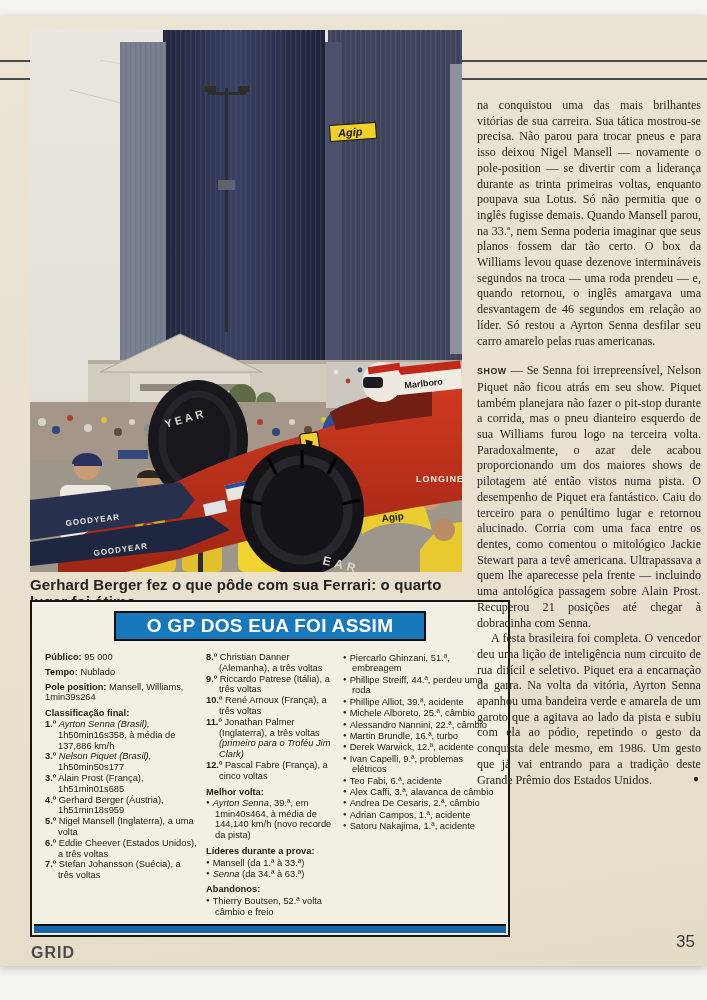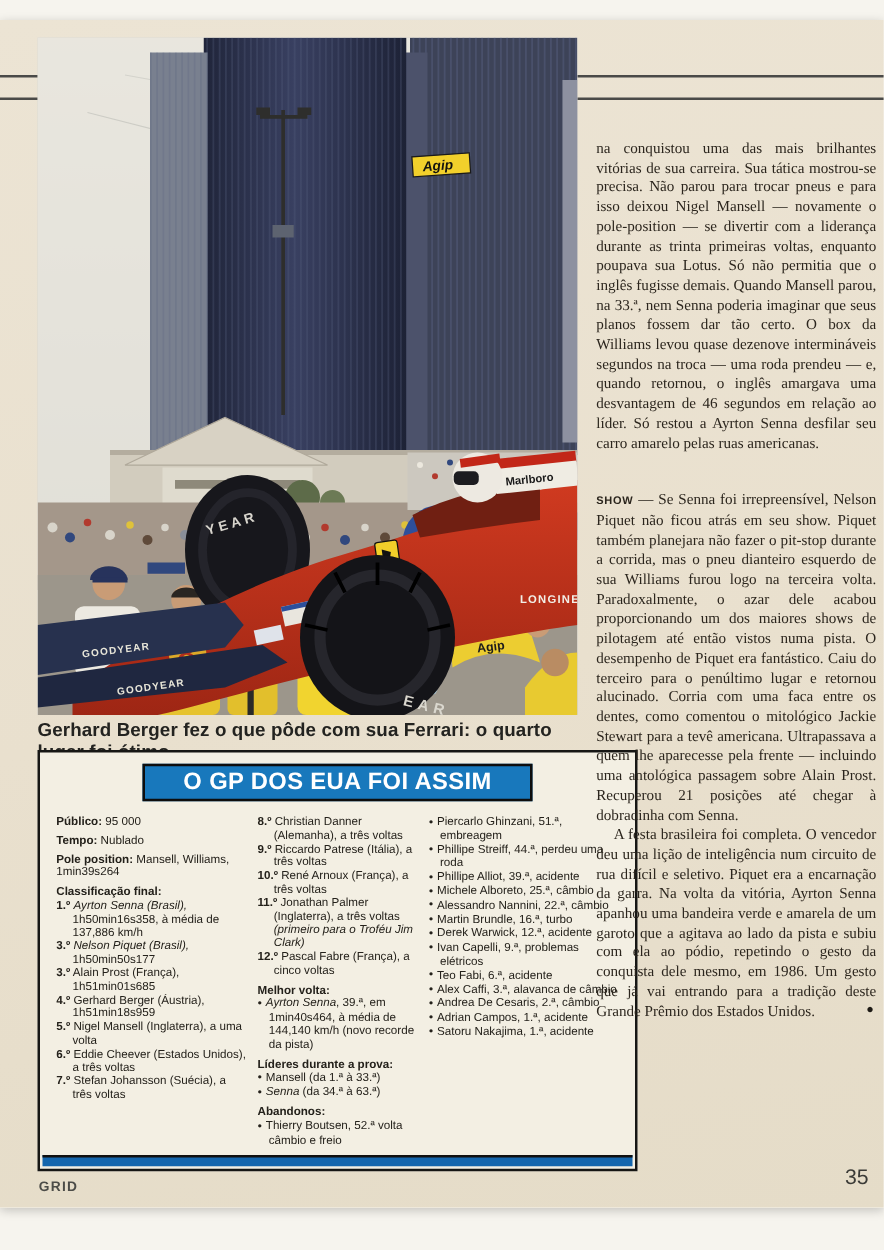--- a/index.html
+++ b/index.html
@@ -27,30 +27,30 @@
   .c1{width:152px}.c2{width:128px}.c3{flex:1}
   .cols p{margin:0}
   .mb{margin-bottom:4px !important}
   .h{font-weight:bold;margin-top:5px !important}
   .b{font-weight:bold}
   .it{font-style:italic}
   .res{padding-left:13px;text-indent:-13px}
   .bul{padding-left:9px;text-indent:-9px}
   .bul::before{content:"●";font-size:6px;margin-right:3px;vertical-align:1.5px}
 
-  .article{position:absolute;left:477px;top:111px;width:224px;
+  .article{position:absolute;left:477px;top:98px;width:224px;
     font-family:"Liberation Serif",serif;font-size:12.1px;line-height:15.7px;
     text-align:justify;color:#2b251d}
   .article p{margin:0}
-  .article .gap{margin-top:30px}
+  .article .gap{margin-top:14px}
   .article .indent{text-indent:14px}
   .lead{font-family:"Liberation Sans",sans-serif;font-weight:bold;font-size:8.8px;letter-spacing:.6px}
   .endmark{position:absolute;right:2px;bottom:2px;font-size:10px;color:#1d1a15}
 
-  .grid-footer{position:absolute;left:31px;top:944px;font-size:11px;font-weight:bold;letter-spacing:1px;color:#4c4c48}
+  .grid-footer{position:absolute;left:31px;top:944px;font-size:16px;font-weight:bold;letter-spacing:1px;color:#4c4c48}
   .pageno{position:absolute;left:676px;top:932px;font-size:17px;color:#3b3b37}
   svg text{font-family:"Liberation Sans",sans-serif}
 </style>
 </head>
 <body>
 
 <div class="screen">
   <div class="paper"></div>
   <div class="rule r1"></div>
   <div class="rule r2"></div>

